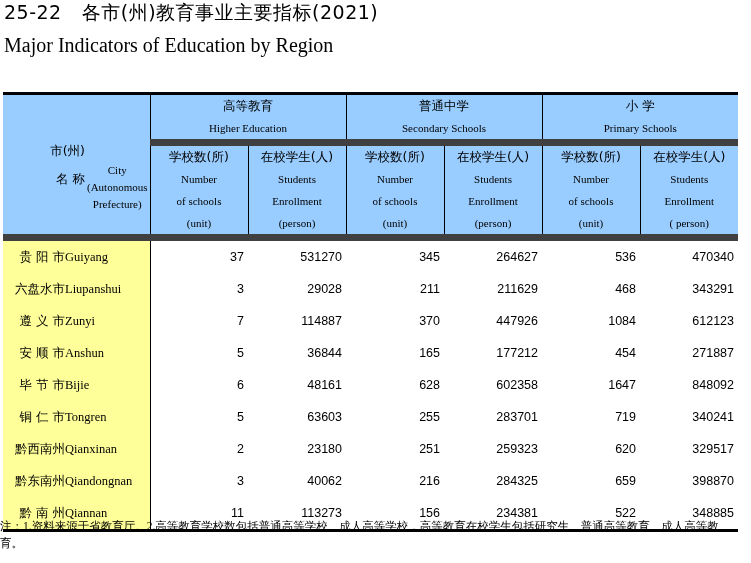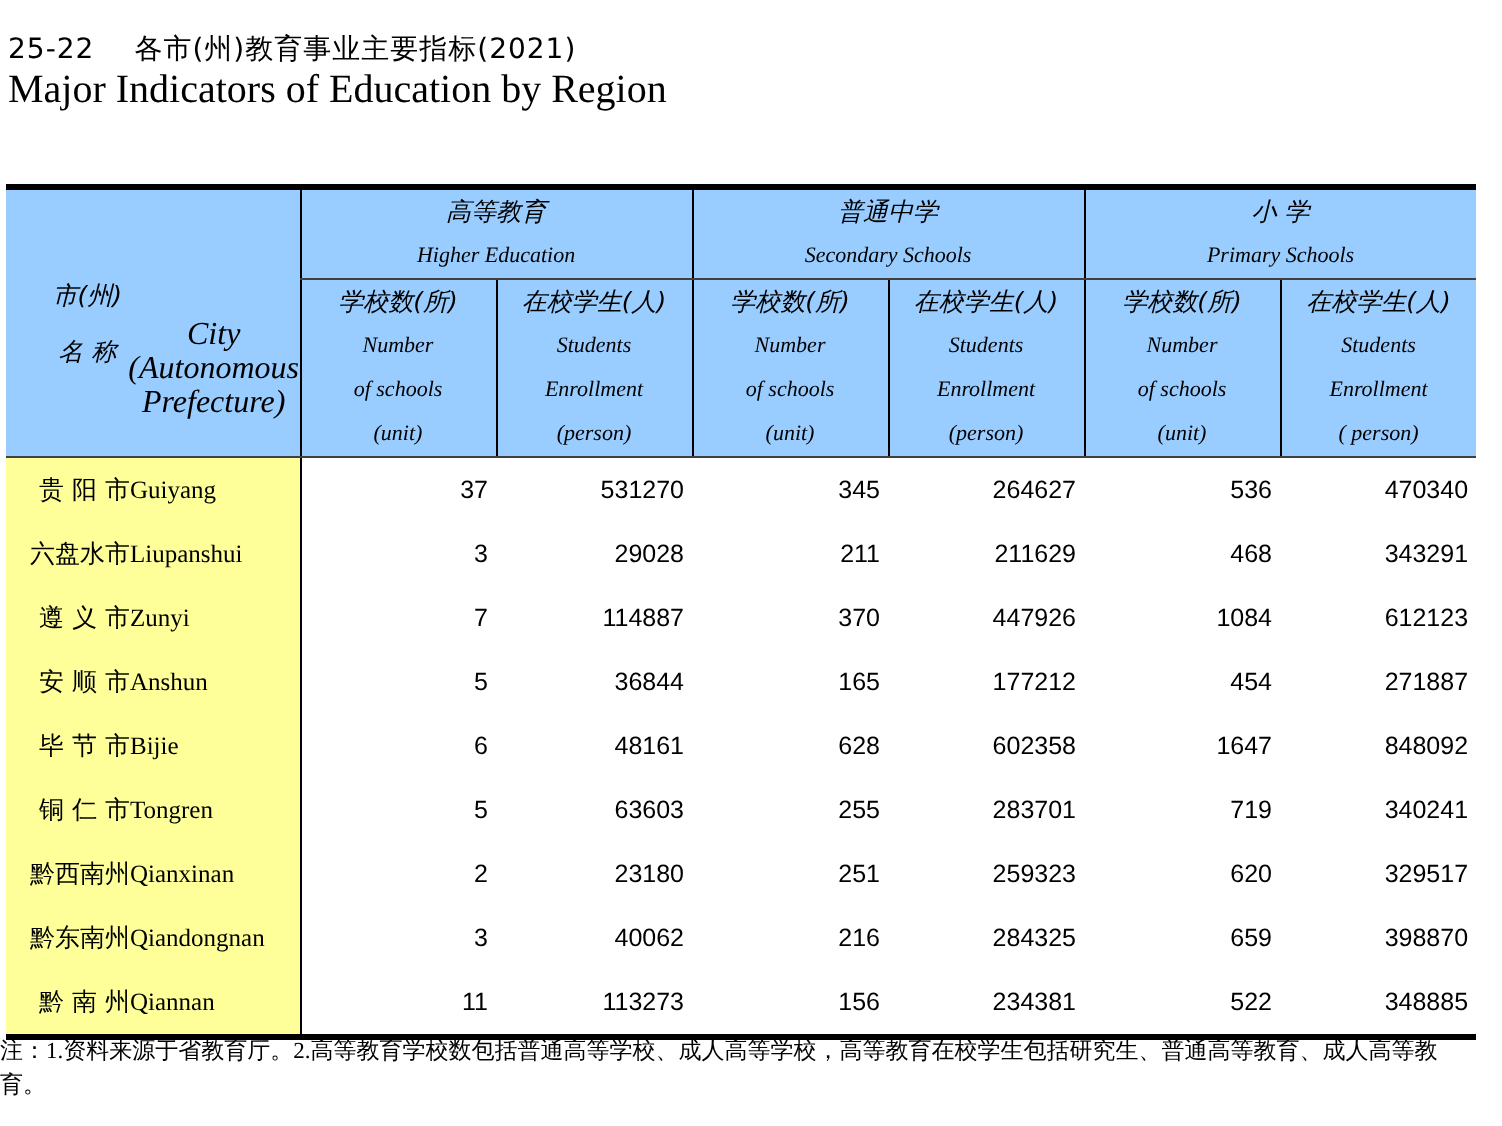--- a/index.html
+++ b/index.html
@@ -1,39 +1,39 @@
 <!DOCTYPE html>
 <html><head>
 <meta charset="utf-8">
 <style>
   html, body { margin: 0; padding: 0; background: #ffffff; }
   body { width: 751px; height: 563px; position: relative; overflow: hidden; color: #000; }
-  .title-cn { position: absolute; left: 4px; top: 16px; font-family: "DejaVu Sans", sans-serif; font-size: 14px; letter-spacing: 0.5px; }
+  .title-cn { position: absolute; left: 4px; top: 0; font-family: "DejaVu Sans", sans-serif; font-size: 19px; letter-spacing: 0.5px; }
   .title-cn .num { margin-right: 20px; }
   .title-en { position: absolute; left: 4px; top: 34px; font-family: "Liberation Serif", serif; font-size: 20px; }
   table.main {
     position: absolute; left: 3px; top: 92px; width: 735px;
     border-collapse: collapse; table-layout: fixed;
   }
   table.main col.c0 { width: 147px; }
   table.main col.cn { width: 98px; }
   .hdr th {
     background: #99ccff; font-weight: normal; padding: 0; text-align: center; vertical-align: middle;
   }
   .top-border { border-top: 3px solid #000; }
   .cn { font-family: "DejaVu Sans", sans-serif; font-size: 12.5px; }
   .en { font-family: "Liberation Serif", serif; font-size: 11px; }
   .grp { height: 22px; line-height: 22px; }
   .grp-en { height: 22px; line-height: 22px; }
   .vline-l { border-left: 1px solid #000; }
-  .bline-b { border-bottom: 1px solid #404040; font-style: italic; }
+  .bline-b { border-bottom: 7px solid #404040; }
   .sub { height: 22px; line-height: 22px; }
   .city-hdr { display: flex; align-items: center; justify-content: space-between; height: 100%; }
-  .city-hdr .left { width: 62px; text-align: center; line-height: 28px; font-family: "DejaVu Sans", sans-serif; font-size: 12.5px; margin-left: 20px; }
-  .city-hdr .right { flex: 1; line-height: 17px; font-family: "Liberation Serif", serif; font-size: 16px; margin-top: 46px; }
+  .city-hdr .left { width: 62px; text-align: right; line-height: 28px; font-family: "DejaVu Sans", sans-serif; font-size: 12.5px; margin-left: 20px; }
+  .city-hdr .right { flex: 1; line-height: 17px; font-family: "Liberation Serif", serif; font-size: 11px; margin-top: 46px; }
   tbody td { height: 32px; padding: 0; font-family: "Liberation Sans", sans-serif; font-size: 12.5px; text-align: right; vertical-align: middle; }
   tbody td.region { background: #ffff99; text-align: left; border-right: 1px solid #000; }
   .region .rcn { display: inline-block; width: 62px; text-align: right; font-family: "DejaVu Sans", sans-serif; font-size: 12.5px; }
   .region .ren { font-family: "Liberation Serif", serif; font-size: 12.5px; margin-left: 0; }
   tbody td.num { padding-right: 4px; }
   tbody tr:last-child td { border-bottom: 3px solid #000; }
   .note { position: absolute; left: 0; top: 518px; width: 740px; font-family: Liberation Serif, serif; font-size: 11.5px; line-height: 17px; }
 </style>
 </head>
 <body>

